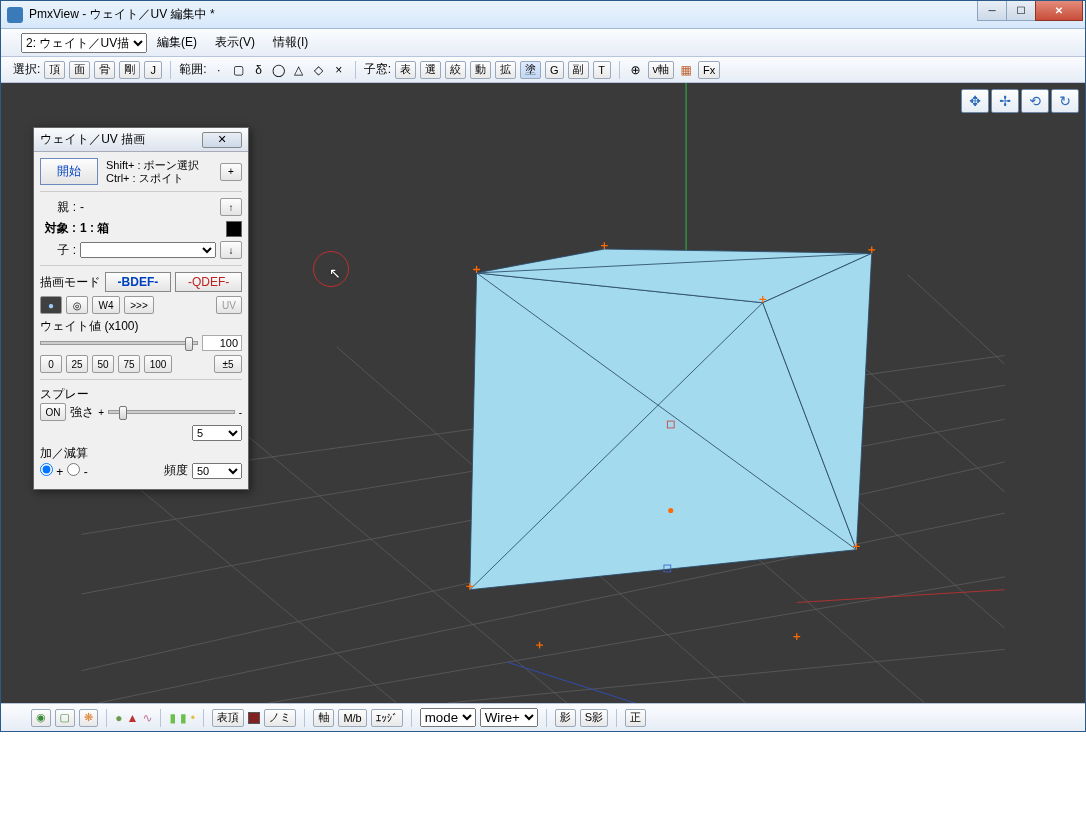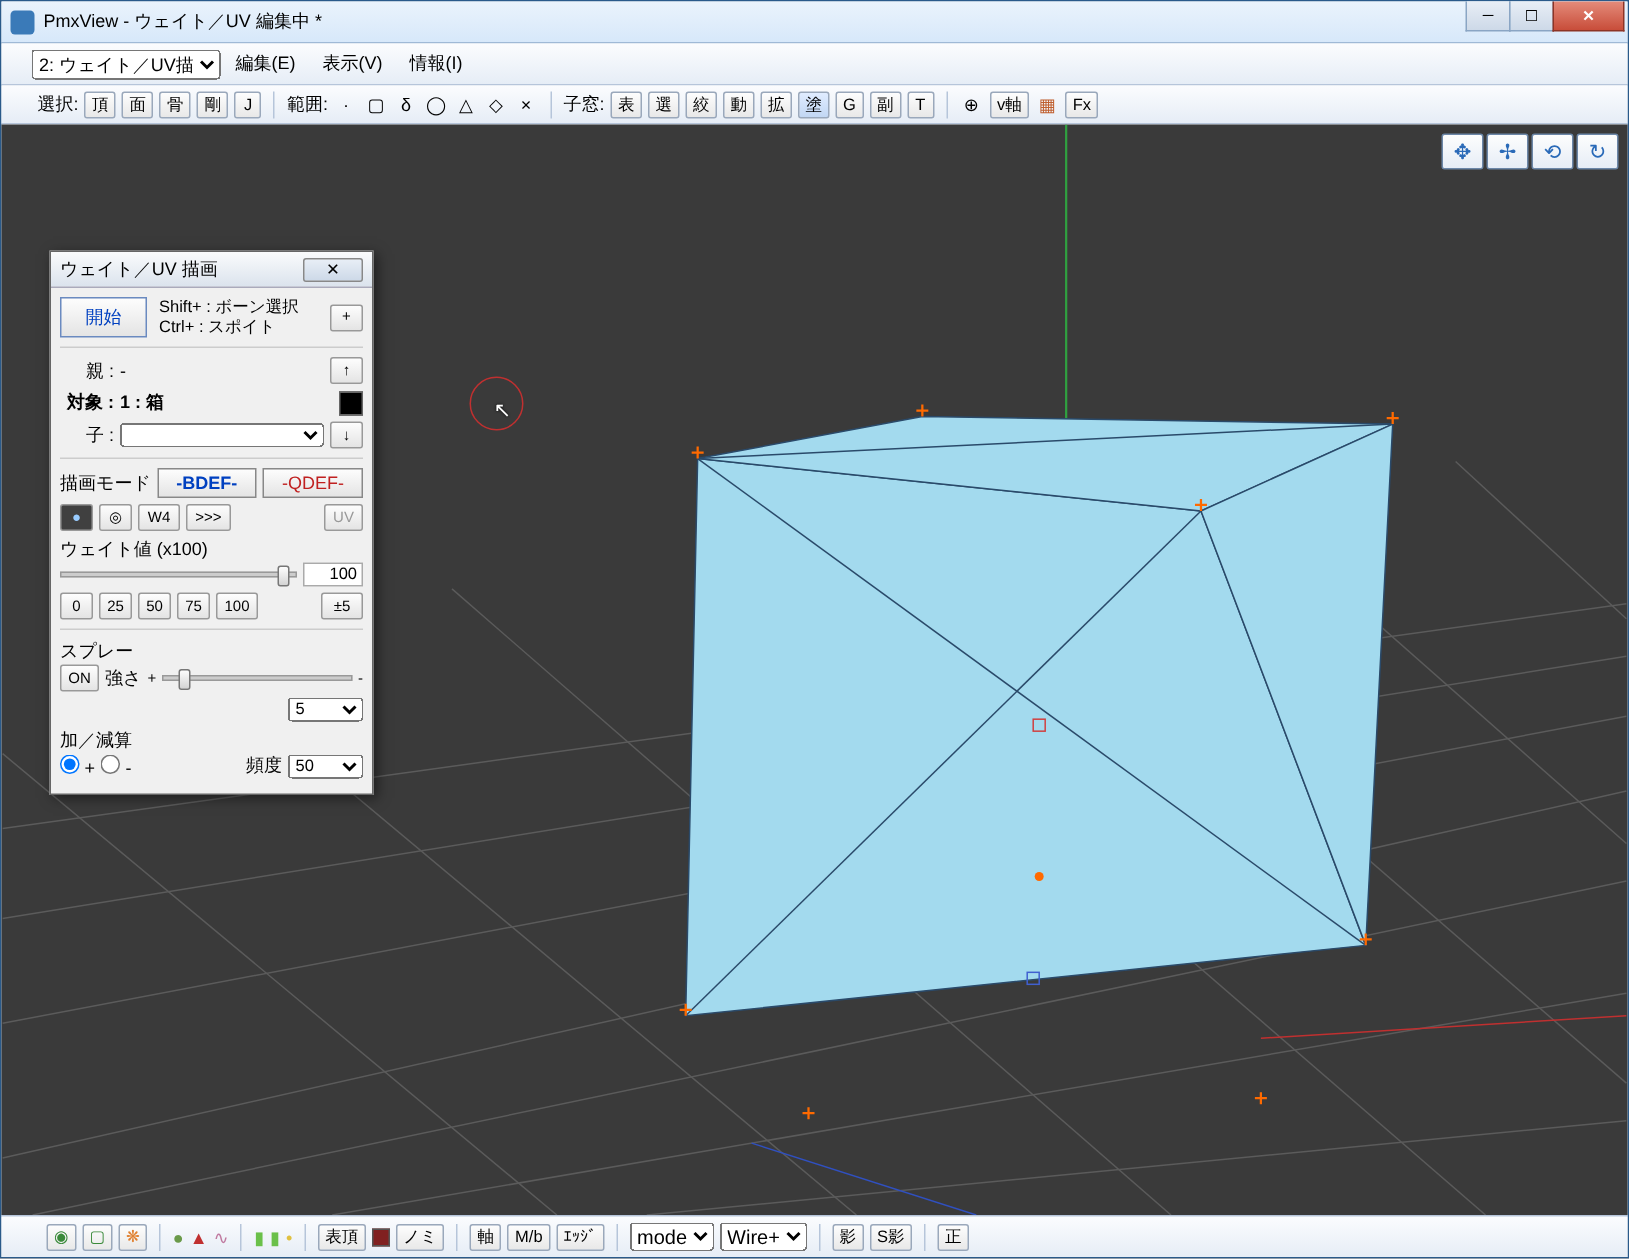--- a/index.html
+++ b/index.html
@@ -1,33 +1,33 @@
 <!DOCTYPE html>
 <html><head>
 <meta charset="utf-8">
 <style>
 * { box-sizing: border-box; margin: 0; padding: 0; font-family: "MS UI Gothic", "Meiryo", sans-serif; }
 body { background: #fff; width: 1086px; height: 839px; overflow: hidden; position: relative; }
 
 
-.window { width: 1086px; height: 839px; border: 1px solid #2a5a8a; background: #fff; display: flex; flex-direction: column; }
+.window { width: 1086px; height: 732px; border: 1px solid #2a5a8a; background: #fff; display: flex; flex-direction: column; }
 .titlebar { height: 28px; background: linear-gradient(#eaf3fc, #d7e8fa); display: flex; align-items: center; padding-left: 6px; border-bottom: 1px solid #9fb9d6; }
 .titlebar .app-icon { width: 16px; height: 16px; background: #3a7ab8; border-radius: 3px; margin-right: 6px; }
 .titlebar .title { font-size: 12px; color: #000; flex: 1; }
 .titlebar .winbtns { display: flex; height: 100%; }
 .titlebar .winbtn { width: 30px; height: 20px; margin-top: 0; display: flex; align-items: center; justify-content: center; font-size: 10px; background: linear-gradient(#e8eef6,#cdd9e8); border: 1px solid #8aa5c4; border-top: none; margin-left: -1px; }
 .titlebar .winbtn.close { background: linear-gradient(#e48b7a,#c84d3a); color: #fff; width: 48px; border-color: #8d3426; margin-right: 2px; font-weight: bold; }
 
 
 .menubar { height: 28px; background: linear-gradient(#fbfcfe,#e6edf6); border-bottom: 1px solid #b6c5da; display: flex; align-items: center; padding: 0 20px; gap: 2px; font-size: 12px; }
 .menubar select { font-size: 12px; height: 20px; }
 .menubar .mitem { padding: 2px 8px; }
 
 
-.toolbar { height: 26px; background: linear-gradient(#fbfcfe,#e6edf6); border-bottom: 1px solid #b6c5da; display: flex; align-items: center; padding: 0 24px; gap: 4px; font-size: 12px; }
+.toolbar { height: 26px; background: linear-gradient(#fbfcfe,#e6edf6); border-bottom: 1px solid #b6c5da; display: flex; align-items: center; padding: 0 12px; gap: 4px; font-size: 12px; }
 .toolbar .lbl { color: #000; }
 .toolbar .tbtn { height: 18px; min-width: 18px; padding: 0 4px; background: linear-gradient(#fdfdfd,#e8e8e8); border: 1px solid #9aa8bb; border-radius: 2px; font-size: 11px; display: inline-flex; align-items: center; justify-content: center; }
 .toolbar .sep { width: 1px; height: 18px; background: #b6c5da; margin: 0 4px; }
 .toolbar .ico { display:inline-flex; align-items:center; justify-content:center; width:16px; height:16px; }
 
 
 .viewport { flex: 1; position: relative; background: #3a3a3a; overflow: hidden; }
 
 
 .gizmo { position: absolute; top: 6px; right: 6px; display: flex; gap: 2px; }
@@ -176,21 +176,21 @@
       <div class="g">✢</div>
       <div class="g">⟲</div>
       <div class="g">↻</div>
     </div>
 
     
     <div class="brush-cursor" style="left:312px; top:168px;"></div>
     <div class="cursor-arrow" style="left:328px; top:182px;">↖</div>
 
     
-    <div class="panel" style="top:44px;margin-top:40px;">
+    <div class="panel" style="top:44px;">
       <div class="ptitle">
         <span class="txt">ウェイト／UV 描画</span>
         <span class="close">✕</span>
       </div>
       <div class="pbody">
         <div class="row">
           <button class="btn blue">開始</button>
           <div style="font-size:11px; line-height:13px; flex:1; text-align:left; margin-left:4px;">
             <div>Shift+ : ボーン選択</div>
             <div>Ctrl+ : スポイト</div>

